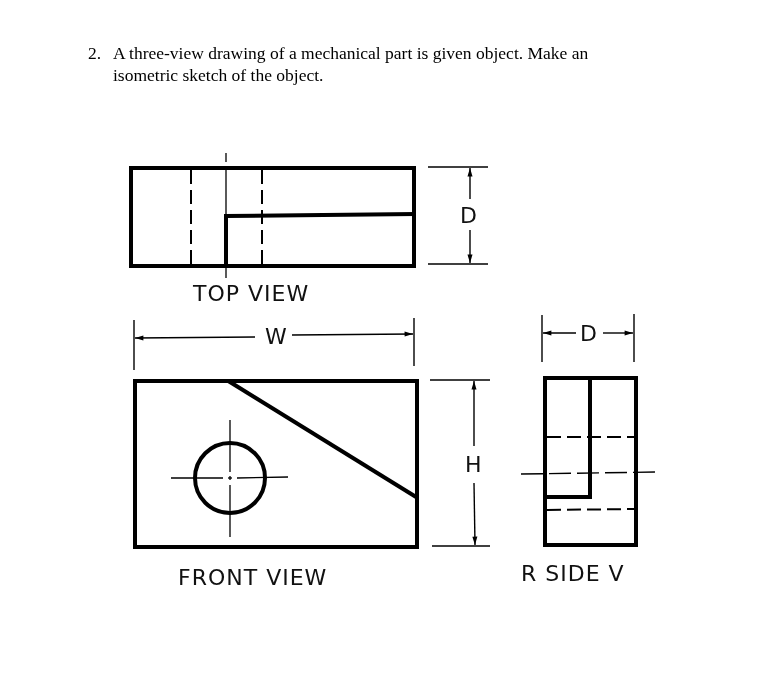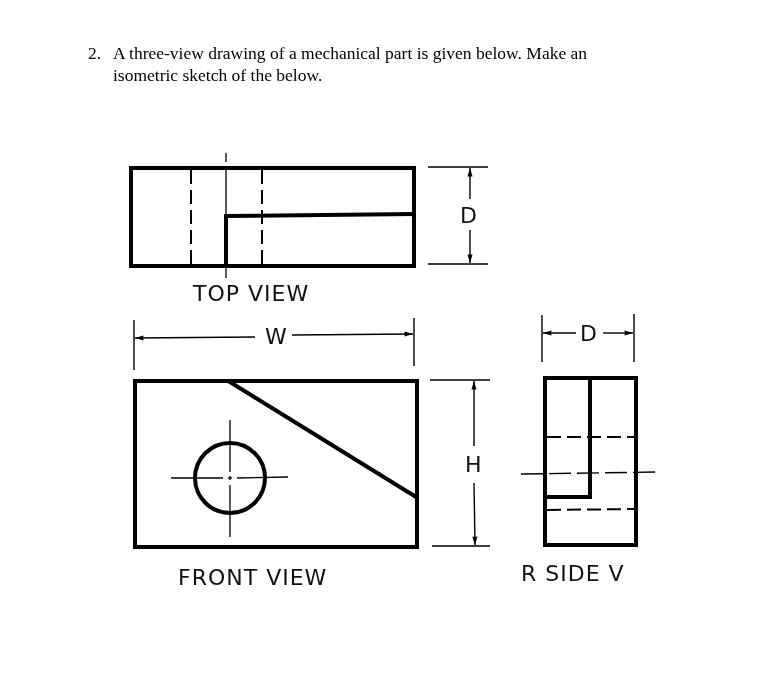--- a/index.html
+++ b/index.html
@@ -18,22 +18,22 @@
     .center { stroke: #000; stroke-width: 1.3; fill: none; }
     .label { font-family: "DejaVu Sans", "Liberation Sans", sans-serif; font-size: 22px; fill: #111; letter-spacing: 1px; }
     .dimlabel { font-family: "DejaVu Sans", "Liberation Sans", sans-serif; font-size: 22px; fill: #111; }
   </style>
 </head>
 <body>
 
 <div class="problem">
   <span class="num">2.</span>
   <div class="text">
-    <div>A three-view drawing of a mechanical part is given below.  Make an</div>
-    <div>isometric sketch of the below.</div>
+    <div>A three-view drawing of a mechanical part is given object.  Make an</div>
+    <div>isometric sketch of the object.</div>
   </div>
 </div>
 
 <svg width="783" height="689" viewBox="0 0 783 689">
   <defs>
     <marker id="arr" viewBox="0 0 10 10" refX="10" refY="5" markerWidth="9" markerHeight="6" orient="auto-start-reverse">
       <path d="M0,2 L10,5 L0,8 z" fill="#000"></path>
     </marker>
   </defs>
 

